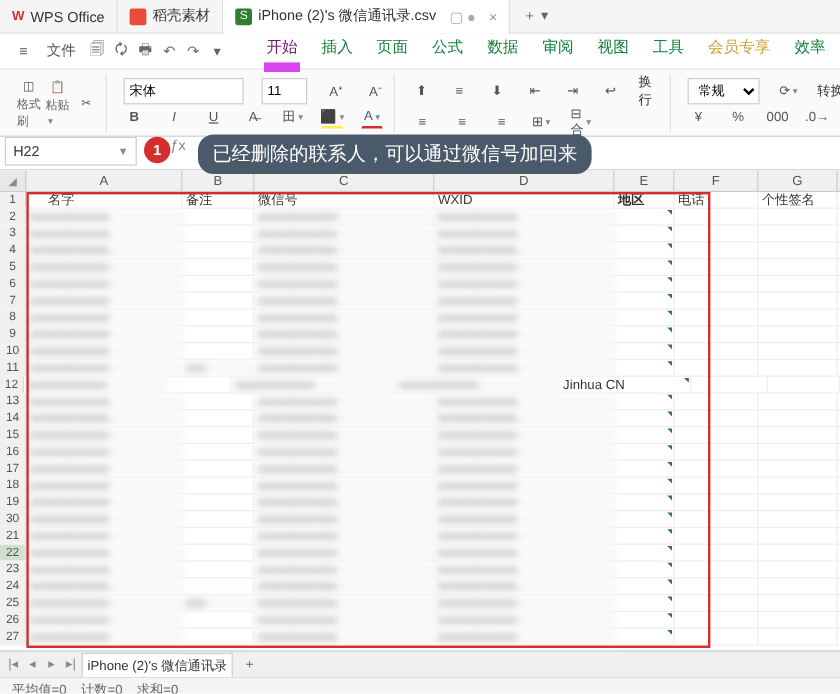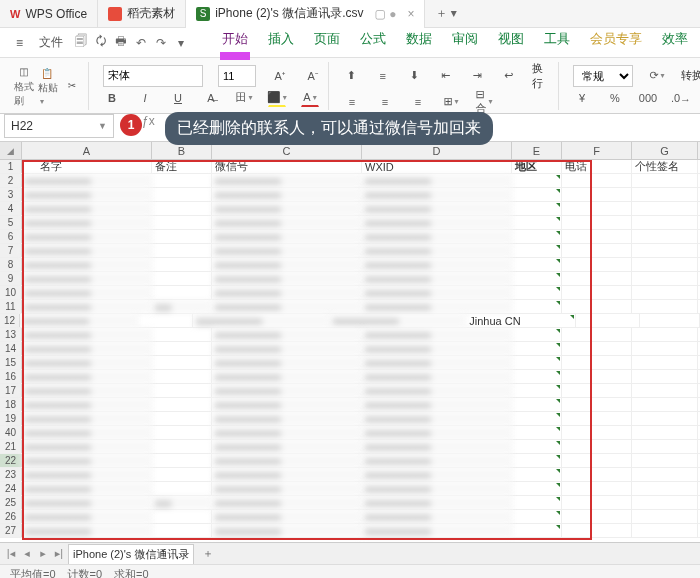--- a/index.html
+++ b/index.html
@@ -400,21 +400,21 @@
         <div class="row-h">19</div>
         <div class="cell cA blur">xxxxxxxxxxxx</div>
         <div class="cell cB"></div>
         <div class="cell cC blur">xxxxxxxxxxxx</div>
         <div class="cell cD blur">xxxxxxxxxxxx</div>
         <div class="cell cE green-tick"></div>
         <div class="cell cF"></div>
         <div class="cell cG"></div>
       </div>
       <div class="row">
-        <div class="row-h">40</div>
+        <div class="row-h">30</div>
         <div class="cell cA blur">xxxxxxxxxxxx</div>
         <div class="cell cB"></div>
         <div class="cell cC blur">xxxxxxxxxxxx</div>
         <div class="cell cD blur">xxxxxxxxxxxx</div>
         <div class="cell cE green-tick"></div>
         <div class="cell cF"></div>
         <div class="cell cG"></div>
       </div>
       <div class="row">
         <div class="row-h">21</div>

